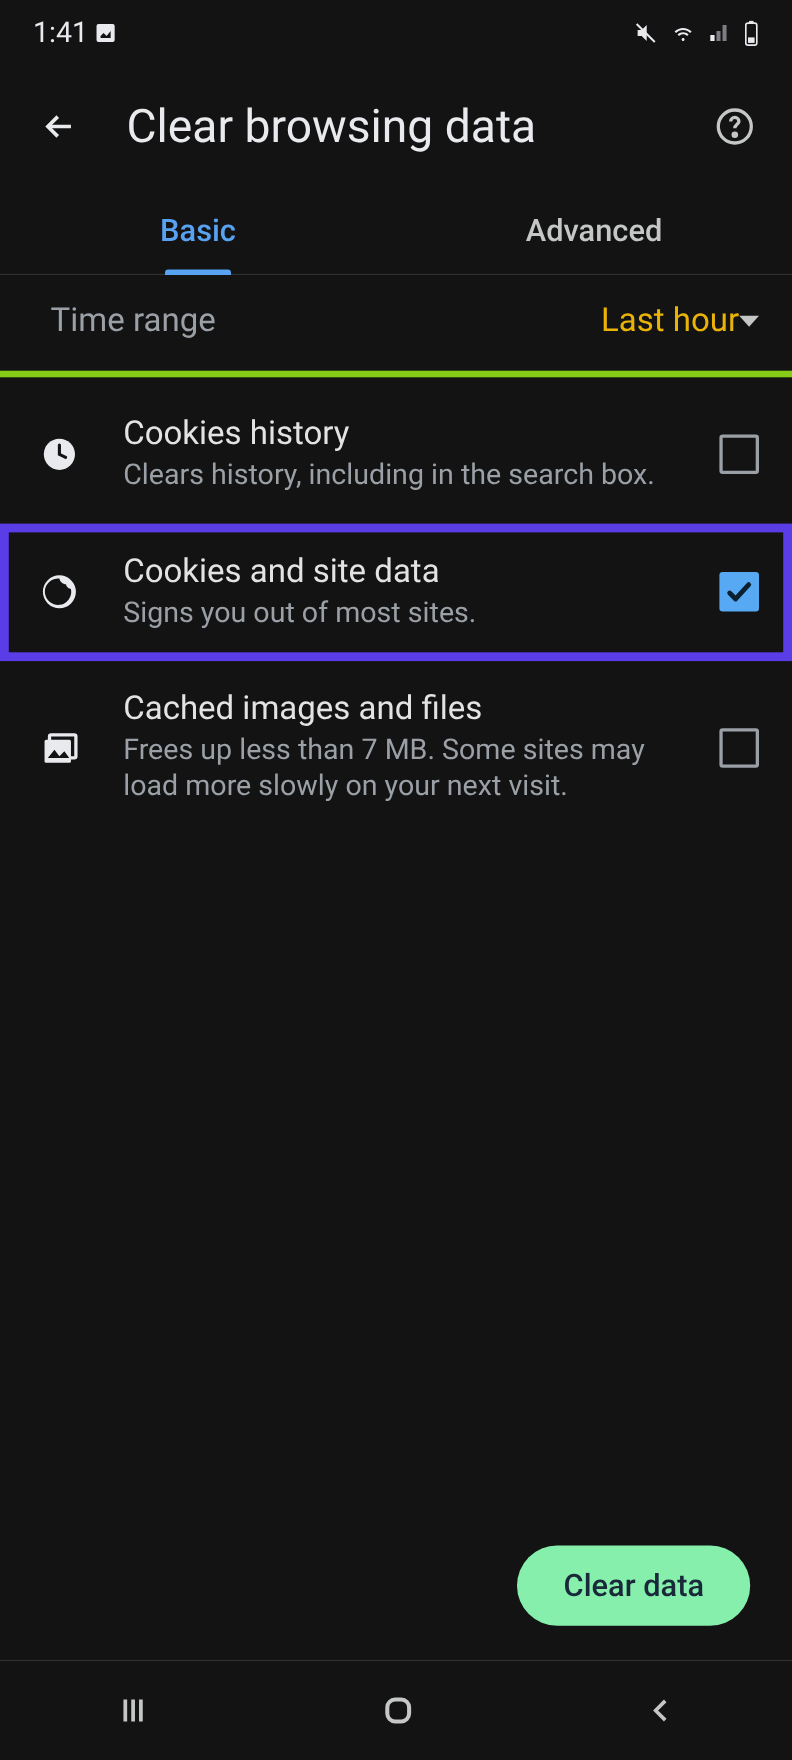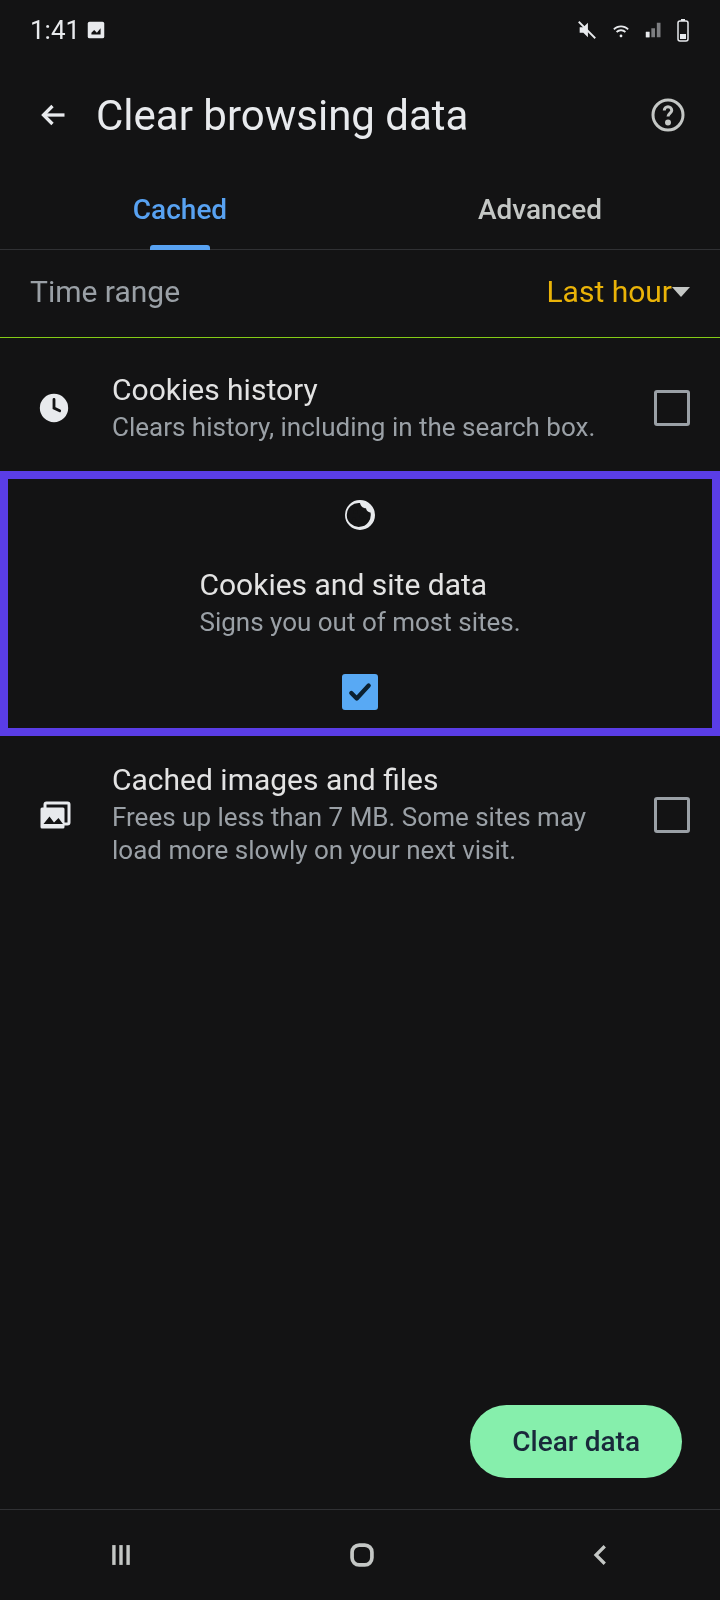--- a/index.html
+++ b/index.html
@@ -25,21 +25,21 @@
   }
   .status-left { display: flex; align-items: center; gap: 5px; }
   .status-right { display: flex; align-items: center; gap: 10px; }
 
   
   .header {
     display: flex;
     align-items: center;
     height: 110px;
     padding: 0 30px;
-    gap: 18px;
+    gap: 37px;
   }
   .back-btn {
     width: 48px;
     height: 48px;
     display: flex;
     align-items: center;
     justify-content: center;
     color: #e8eaed;
   }
   .title {
@@ -81,22 +81,22 @@
     width: 60px;
     height: 5px;
     background: #58a2f2;
     border-radius: 3px 3px 0 0;
   }
 
   
   .time-range {
     display: flex;
     justify-content: space-between;
-    padding: 24px 30px 28px 30px;
-    border-bottom: 1px solid #84cc16;
+    padding: 24px 30px 28px 46px;
+    border-bottom: 6px solid #84cc16;
   }
   .tr-label {
     font-size: 30px;
     color: #9aa0a6;
   }
   .tr-value-wrap {
     display: flex;
     align-items: center;
     color: #eab308;
     font-size: 30px;
@@ -112,21 +112,20 @@
   .list { padding-top: 8px; }
   .item {
     display: flex;
     align-items: center;
     padding: 26px 30px;
     gap: 34px;
   }
   .item.highlight {
     outline: 8px solid #5a3de6;
     outline-offset: -8px;
-    flex-direction: column;
   }
   .item-icon {
     width: 48px;
     display: flex;
     justify-content: center;
     color: #e8eaed;
     flex-shrink: 0;
   }
   .item-texts { flex: 1; }
   .item-title { font-size: 30px; color: #e3e3e3; margin-bottom: 4px; }
@@ -231,21 +230,21 @@
     <svg width="36" height="36" viewBox="0 0 24 24" fill="none" stroke="currentColor" stroke-width="2">
         <circle cx="12" cy="12" r="10"></circle>
         <path d="M9.5 9a2.5 2.5 0 115 0c0 1.5-2.5 2-2.5 4"></path>
         <circle cx="12" cy="17" r="1" fill="currentColor"></circle>
       </svg>
   </div>
 </div>
 
 <div class="tabs">
   <div class="tab active">
-    <span>Cached</span>
+    <span>Basic</span>
   </div>
   <div class="tab">
     <span>Advanced</span>
   </div>
 </div>
 
 <div class="time-range">
   <span class="tr-label">Time range</span>
   <span class="tr-value-wrap">
     <span>Last hour</span>

